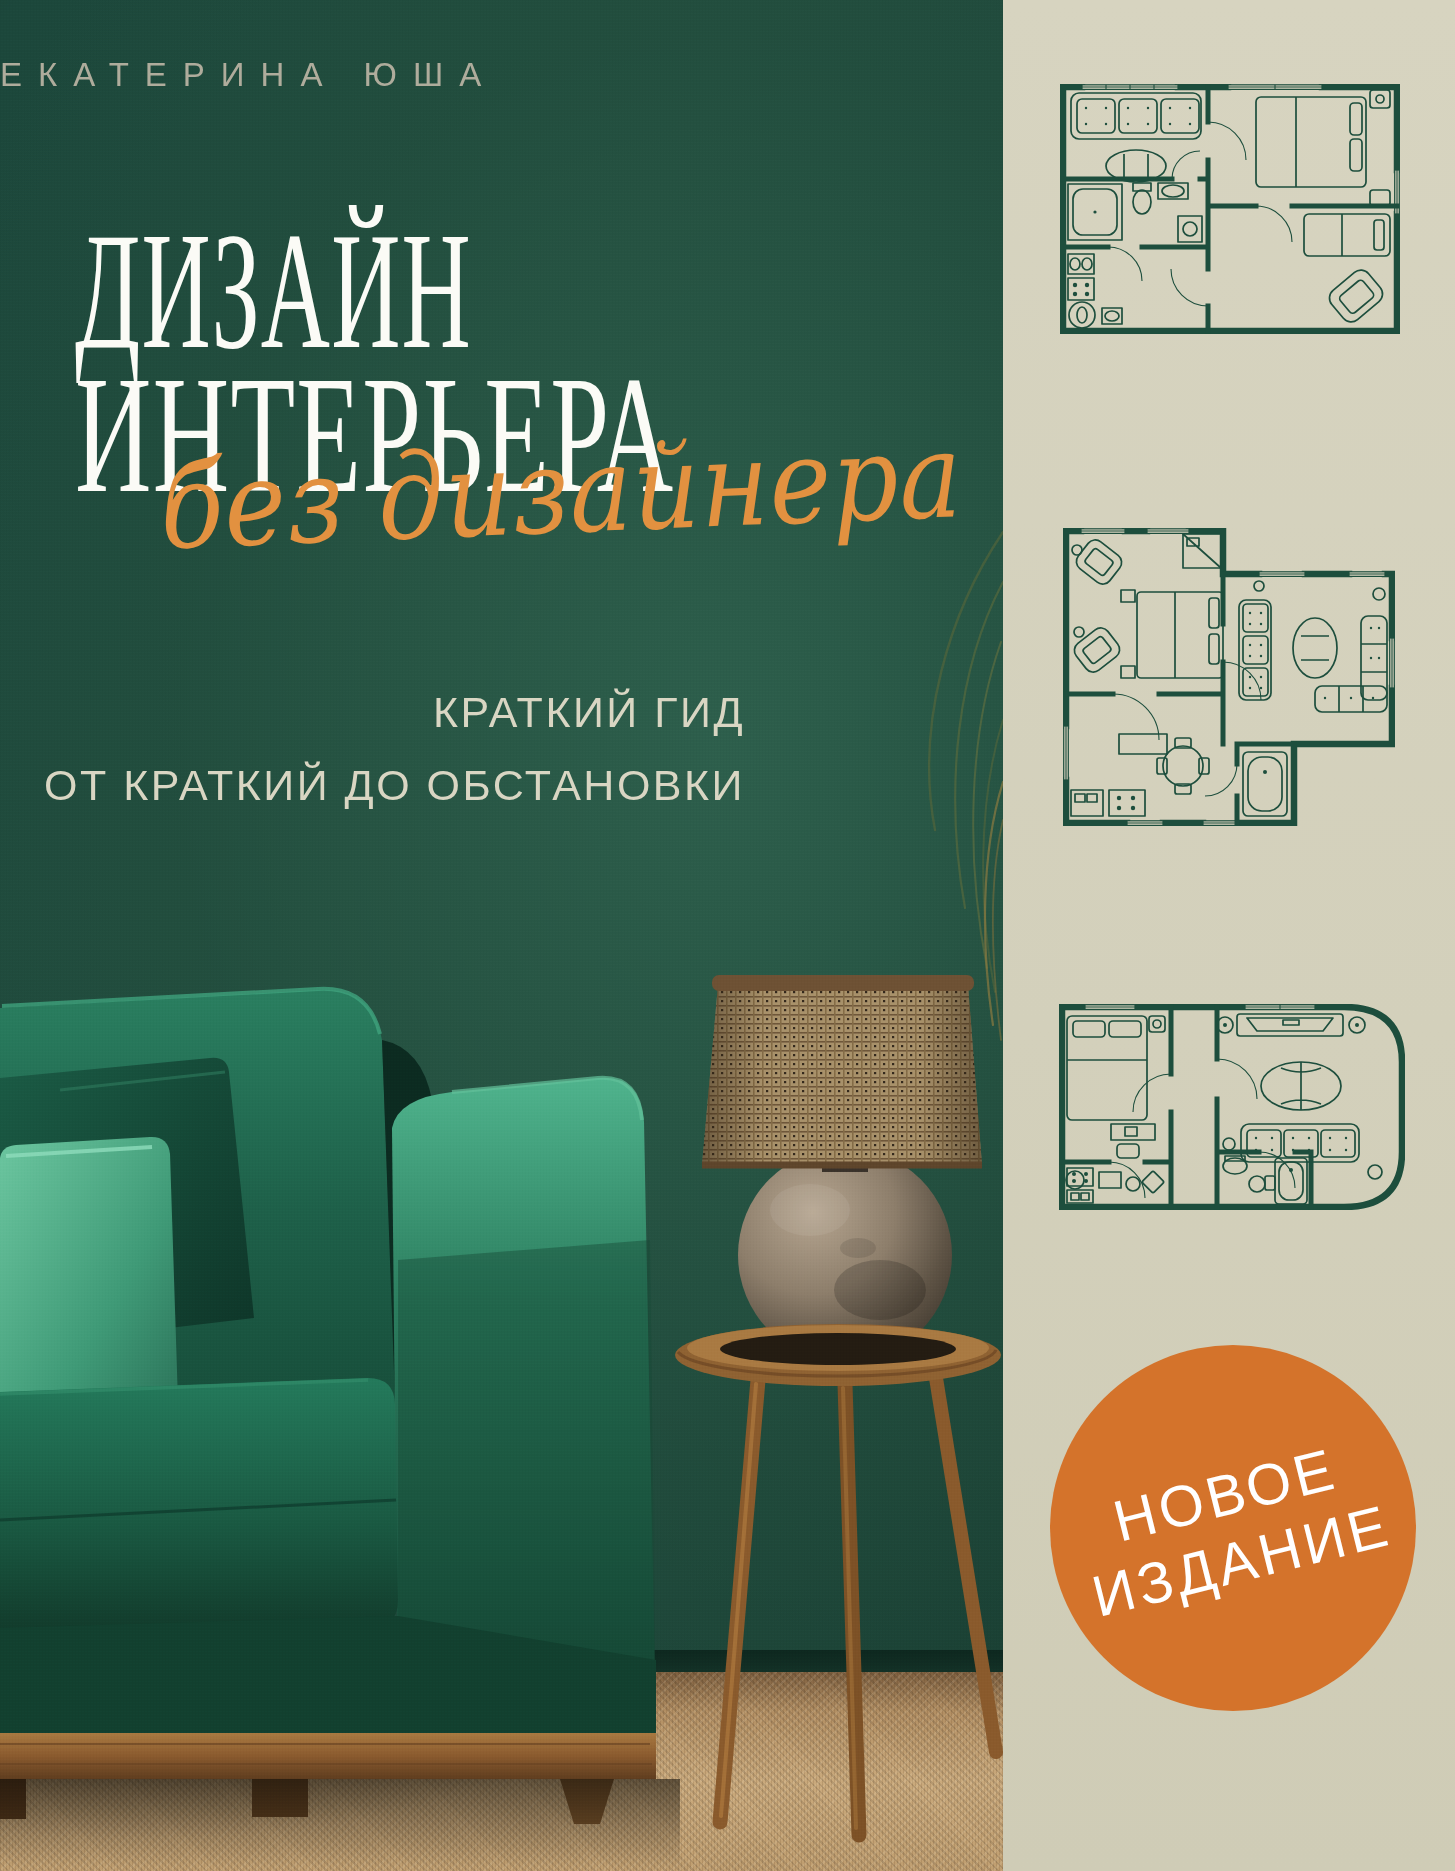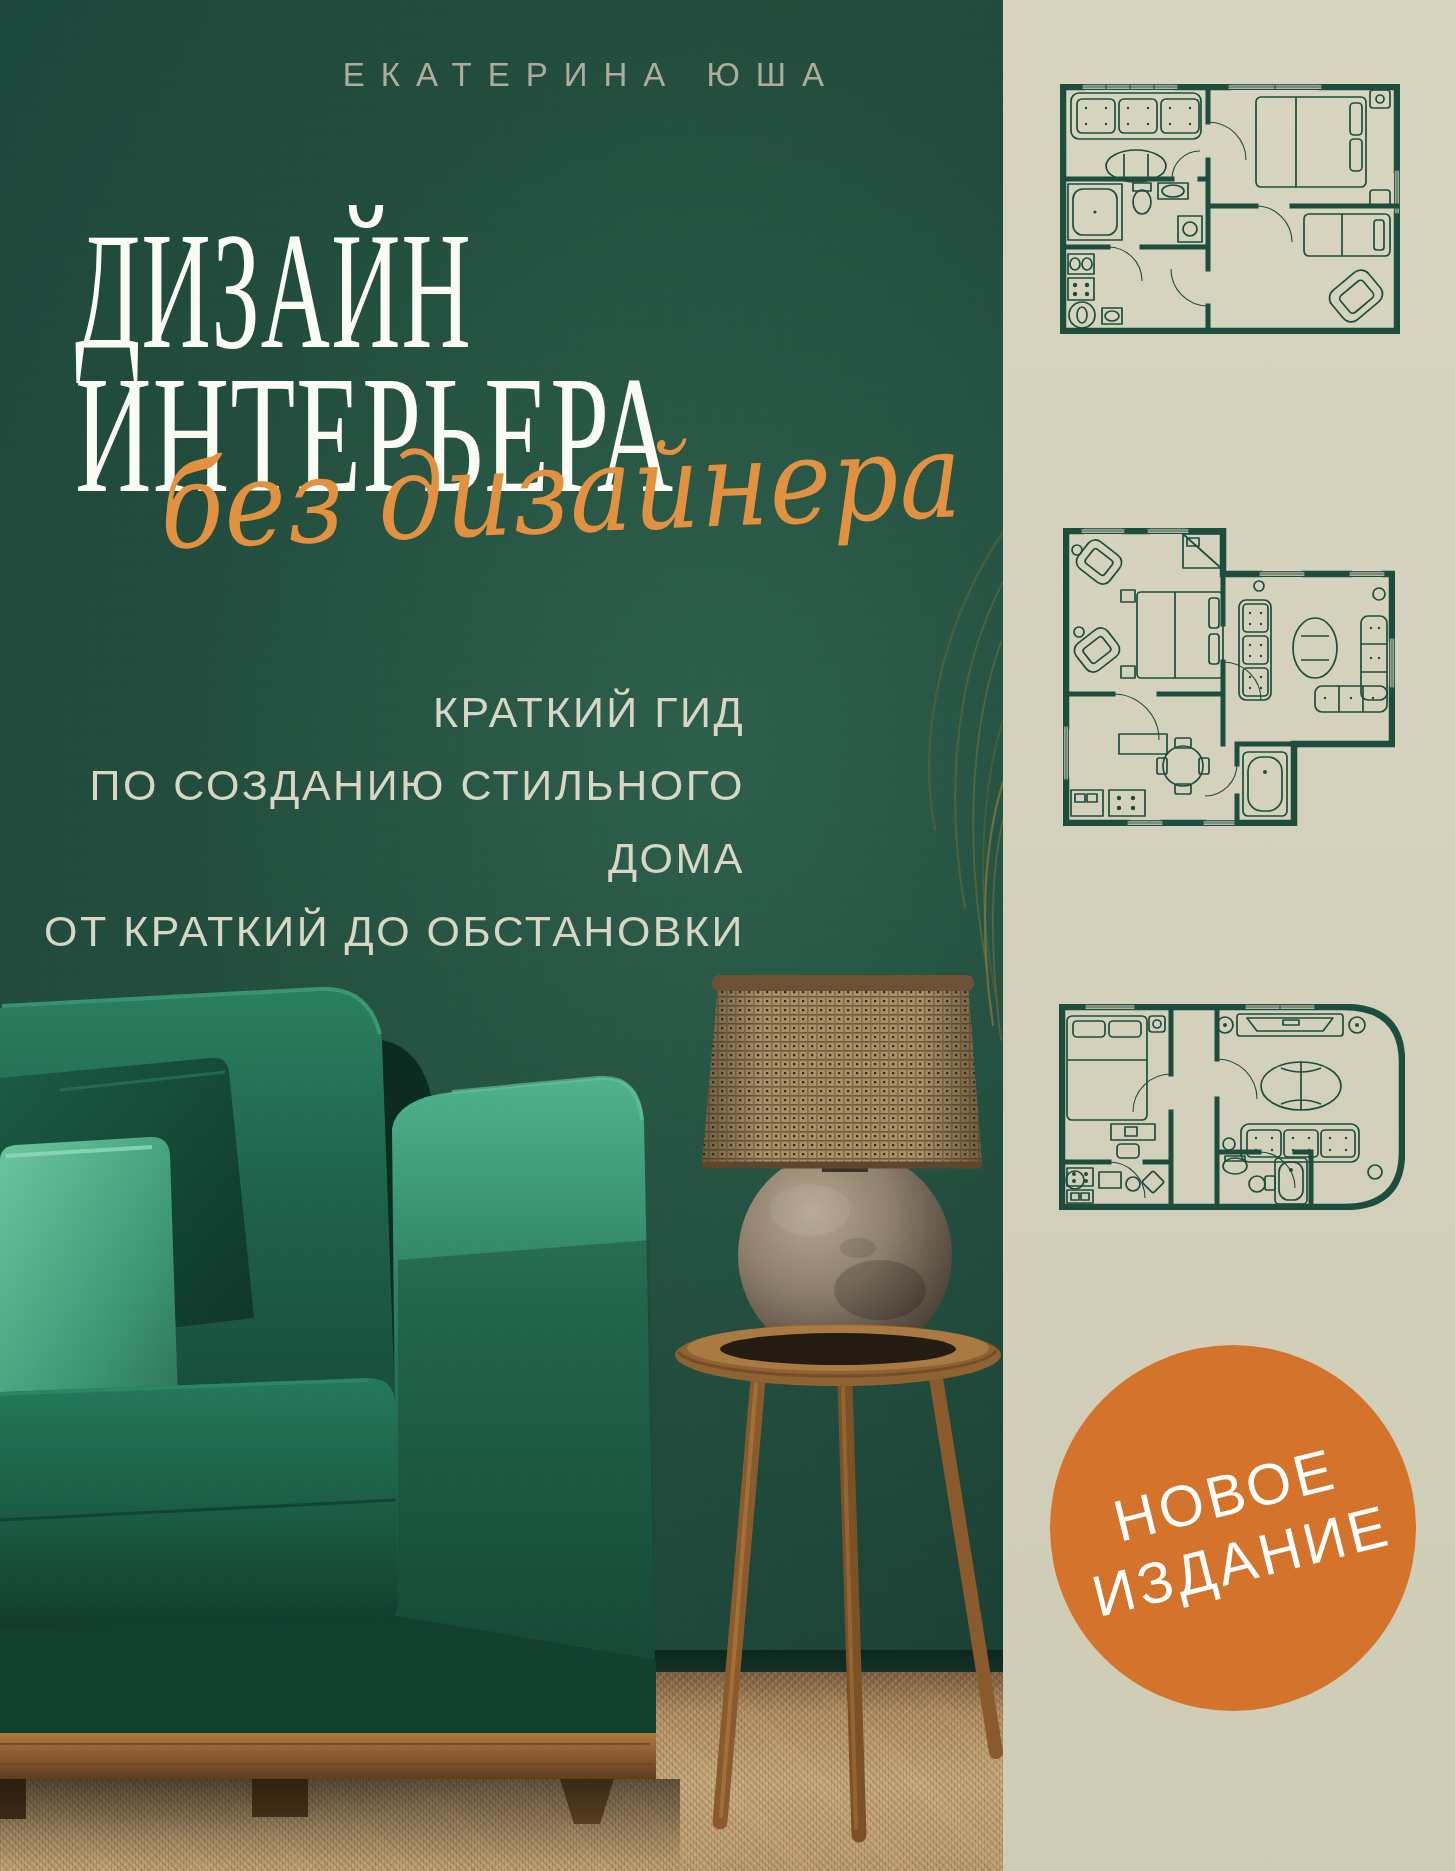--- a/index.html
+++ b/index.html
@@ -29,21 +29,21 @@
       repeating-linear-gradient(90deg, rgba(92,62,32,.14) 0 1px, transparent 1px 3px),
       linear-gradient(180deg,#7d5f3f 0%,#b28f63 20%,#c9a97c 55%,#bf9e70 100%);}
   .floor-shadow{position:absolute;left:0;top:1672px;width:760px;height:199px;
     background:radial-gradient(90% 120% at 18% 0%, rgba(20,14,6,.55), rgba(20,14,6,0) 70%);}
   .grain{position:absolute;inset:0;opacity:.5;mix-blend-mode:soft-light;pointer-events:none;
     background:
       repeating-linear-gradient(0deg, rgba(255,255,255,.05) 0 1px, transparent 1px 3px),
       repeating-linear-gradient(90deg, rgba(0,0,0,.05) 0 1px, transparent 1px 3px);}
 
   
-  .author{position:absolute;left:0;top:56px;width:840px;text-align:right;
+  .author{position:absolute;left:0;top:56px;width:840px;text-align:left;
     font-size:33px;letter-spacing:16px;color:var(--author-gray);font-weight:400;}
   .title-line{position:absolute;left:75px;color:var(--title-white);
     font-family:"Liberation Serif",serif;font-weight:400;font-size:168px;line-height:1;
     transform-origin:left top;white-space:nowrap;}
   .title-line.l1{top:206px;transform:scaleX(.57);letter-spacing:2px;}
   .title-line.l2{top:350px;transform:scaleX(.63);letter-spacing:2px;}
   .title-script{position:absolute;left:158px;top:438px;color:var(--script-orange);
     font-family:"DejaVu Serif",serif;font-style:italic;font-weight:400;
     font-size:118px;transform:scaleX(.88) rotate(-2deg);transform-origin:left top;
     white-space:nowrap;letter-spacing:1px;}
@@ -208,21 +208,20 @@
     </svg>
 
     <div class="grain"></div>
 
     <div class="author">ЕКАТЕРИНА ЮША</div>
     <div class="title-line l1">ДИЗАЙН</div>
     <div class="title-line l2">ИНТЕРЬЕРА</div>
     <div class="title-script">без дизайнера</div>
     <div class="subtitle">
       <div>КРАТКИЙ ГИД</div>
-      <div>ПО СОЗДАНИЮ СТИЛЬНОГО ДОМА</div>
       <div>ОТ КРАТКИЙ ДО ОБСТАНОВКИ</div>
     </div>
   </div>
 
   <div class="panel">
 
     <svg class="plan" style="left:57px;top:84px;" width="340" height="250" viewBox="0 0 340 250">
       <path class="w6" d="M3,3 H22 M118,3 H168 M262,3 H337 M337,3 V86 M337,130 V247 M3,247 H337 M3,3 V247"></path>
       <rect class="win" x="22" y="0.8" width="96" height="4.6"></rect>
         <path class="t" d="M22,3 H118 M46,0.8 V5.4 M70,0.8 V5.4 M94,0.8 V5.4"></path>

